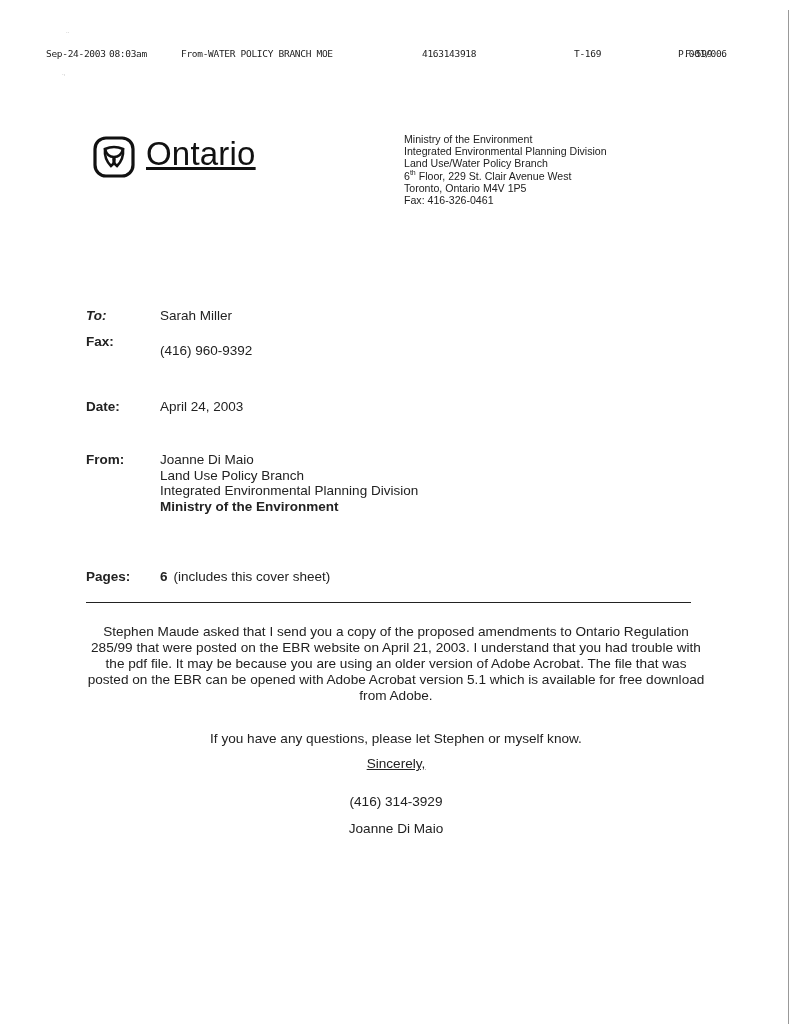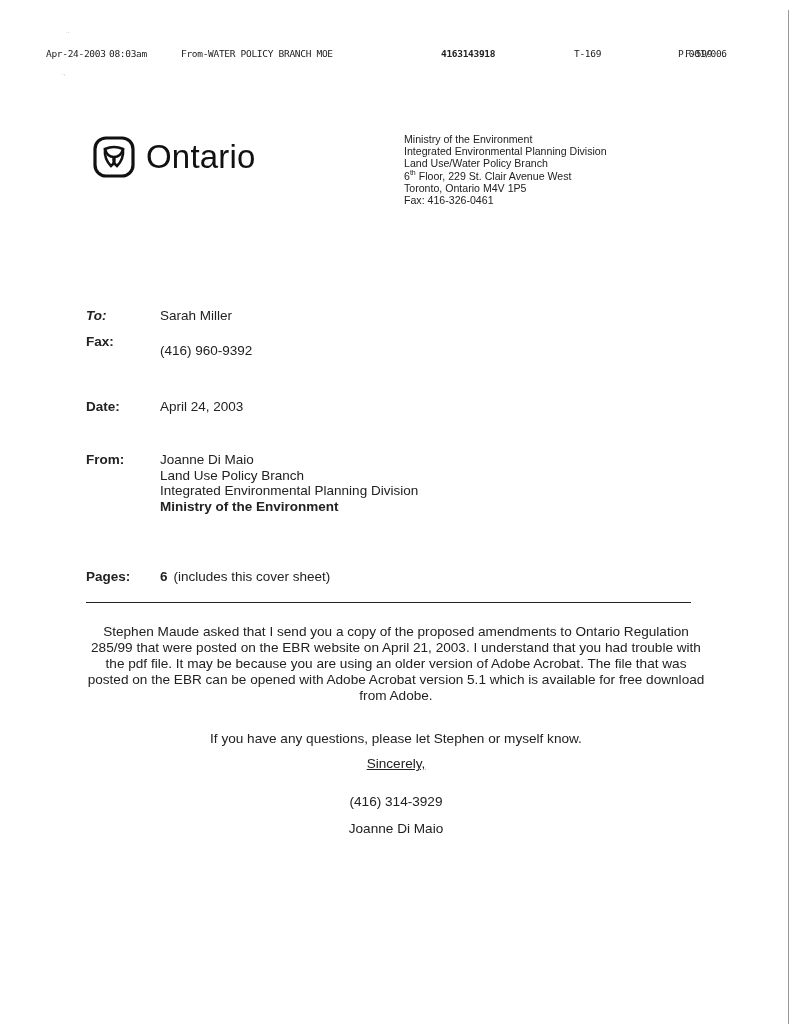--- a/index.html
+++ b/index.html
@@ -9,26 +9,26 @@
   }
   .fax-header {
     position: absolute; top: 48px; left: 46px; right: 0;
     font-family: "DejaVu Sans Mono", monospace; font-size: 9.5px;
     letter-spacing: -0.3px; color: #222;
   }
   .fax-header span { position: absolute; white-space: nowrap; }
   .fh-date { left: 0; }
   .fh-time { left: 63px; }
   .fh-from { left: 135px; }
-  .fh-num { left: 395px; font-weight: bold; }
+  .fh-num { left: 376px; }
   .fh-t { left: 528px; }
   .fh-p { left: 604px; margin-left: 28px; }
   .fh-f { left: 639px; }
 
-  .logo { position: absolute; left: 92px; top: 135px; display: flex; align-items: center; }
+  .logo { position: absolute; left: 92px; top: 135px; display: flex; align-items: flex-start; text-decoration: underline; }
   .logo-mark { width: 44px; height: 44px; }
   .logo-word { font-size: 33px; margin-left: 10px; color: #111; letter-spacing: 0.2px; }
 
   .address {
     position: absolute; left: 404px; top: 133px; font-size: 10.6px; line-height: 12.2px; color: #222;
   }
   .address div { white-space: nowrap; }
   .address sup { font-size: 7px; line-height: 0; }
 
   .field-label {
@@ -49,21 +49,21 @@
   }
   .scan-edge {
     position: absolute; left: 788px; top: 10px; width: 1px; height: 1014px; background: #999;
   }
   .specks { position: absolute; color: #999; font-size: 6px; }
 </style>
 </head>
 <body>
 
 <div class="fax-header">
-  <span class="fh-date">Apr-24-2003</span>
+  <span class="fh-date">Sep-24-2003</span>
   <span class="fh-time">08:03am</span>
   <span class="fh-from">From-WATER POLICY BRANCH MOE</span>
   <span class="fh-num">4163143918</span>
   <span class="fh-t">T-169</span>
   <span class="fh-p">P.001/006</span>
   <span class="fh-f">F-599</span>
 </div>
 
 <div class="specks" style="left:66px;top:28px;">..</div>
 <div class="specks" style="left:62px;top:70px;">.,</div>

